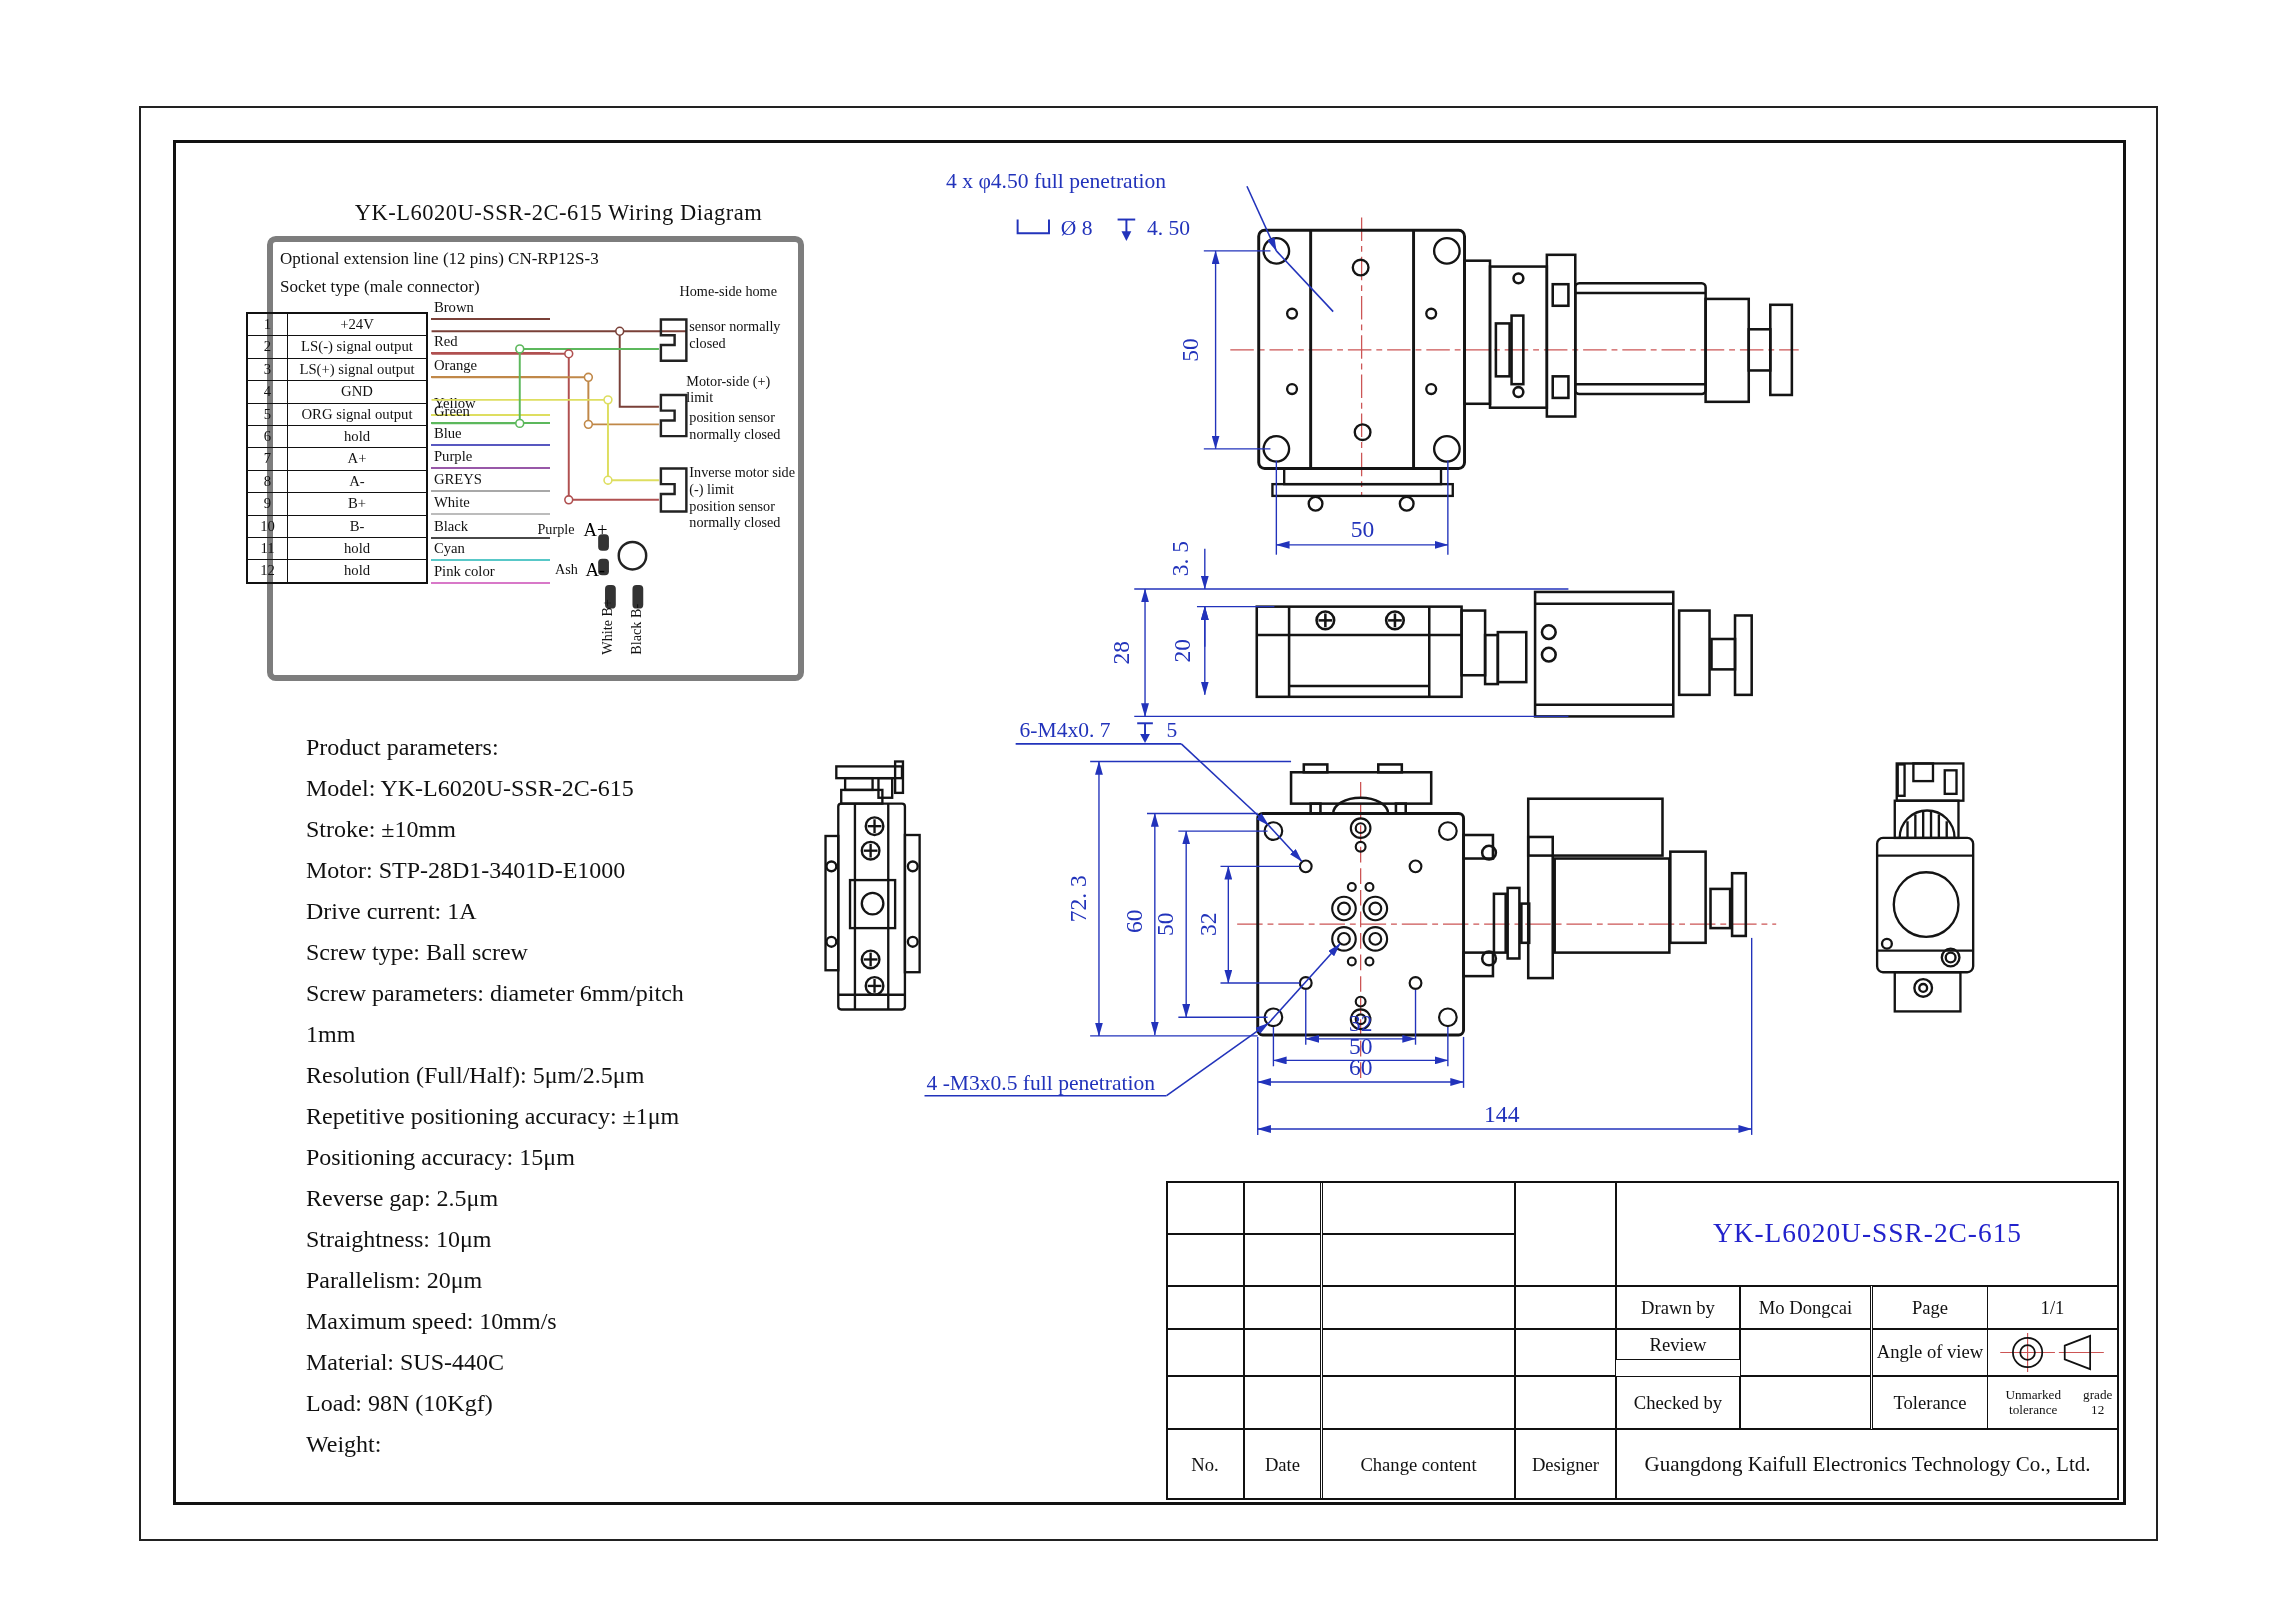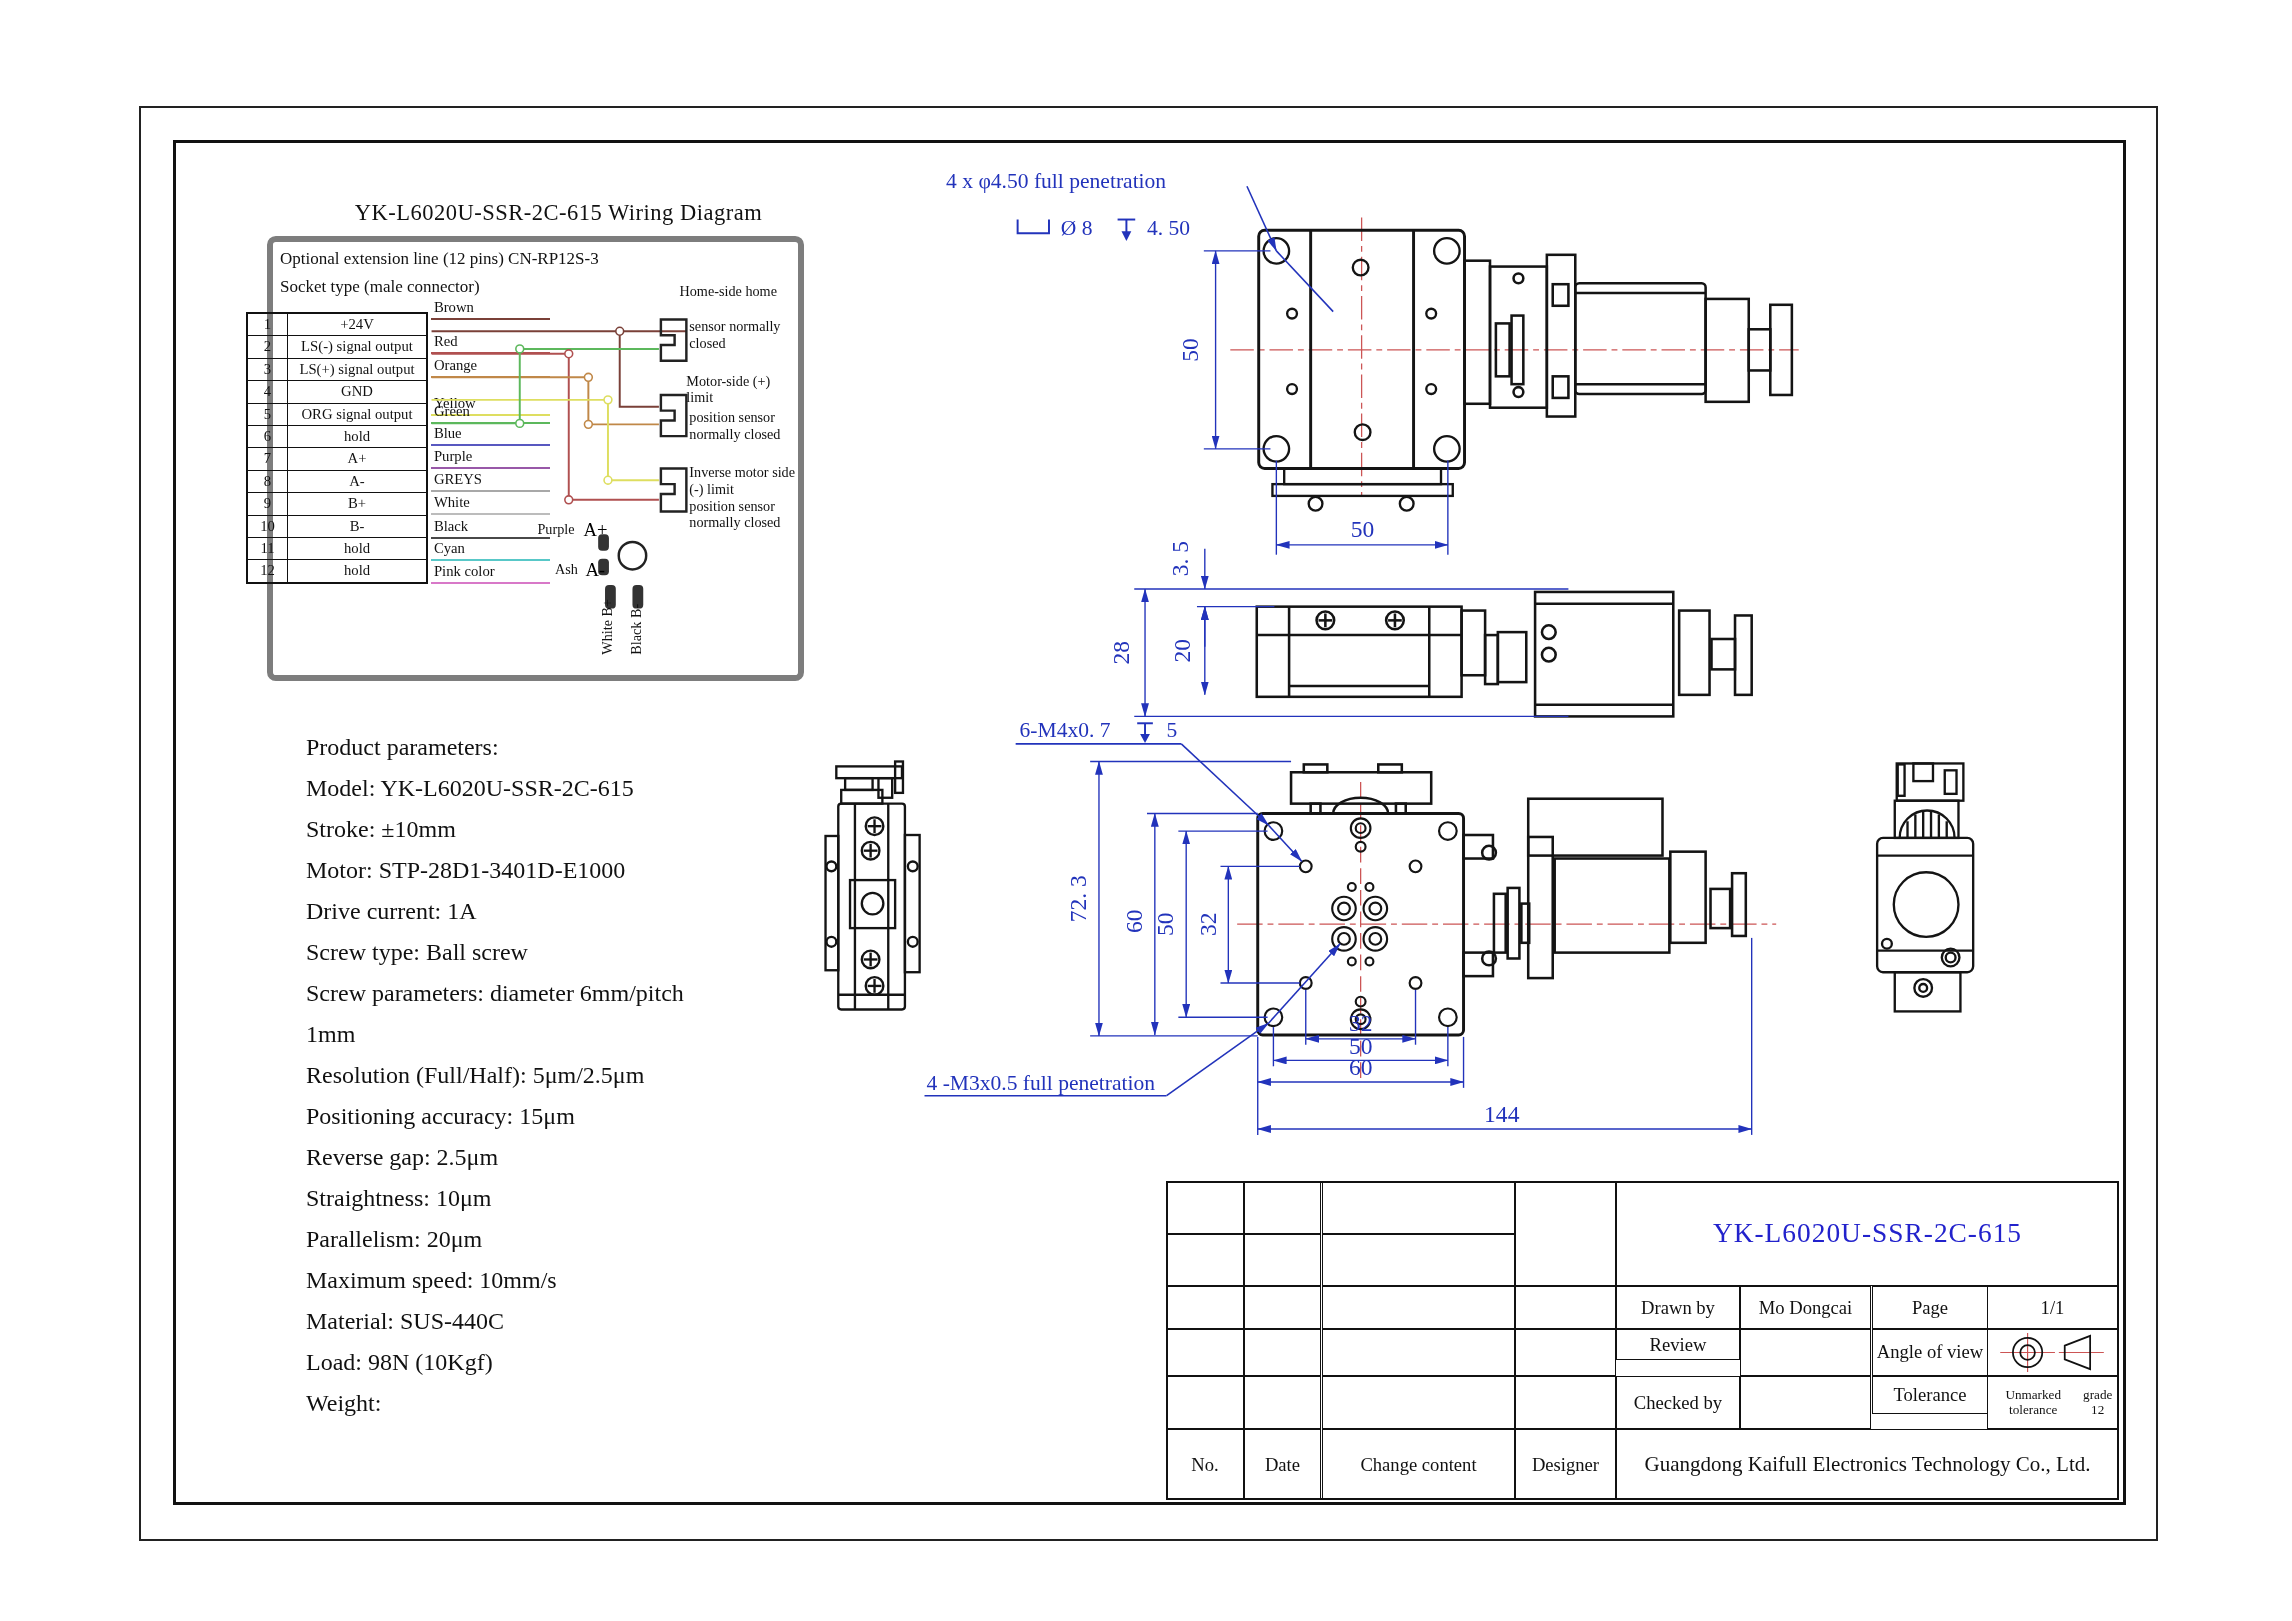--- a/index.html
+++ b/index.html
@@ -113,20 +113,21 @@
   <div class="abs params">
     <div>Product parameters:</div>
     <div>Model: YK-L6020U-SSR-2C-615</div>
     <div>Stroke: ±10mm</div>
     <div>Motor: STP-28D1-3401D-E1000</div>
     <div>Drive current: 1A</div>
     <div>Screw type: Ball screw</div>
     <div>Screw parameters: diameter 6mm/pitch</div>
     <div>1mm</div>
     <div>Resolution (Full/Half): 5μm/2.5μm</div>
+    <div>Repetitive positioning accuracy: ±1μm</div>
     <div>Positioning accuracy: 15μm</div>
     <div>Reverse gap: 2.5μm</div>
     <div>Straightness: 10μm</div>
     <div>Parallelism: 20μm</div>
     <div>Maximum speed: 10mm/s</div>
     <div>Material: SUS-440C</div>
     <div>Load: 98N (10Kgf)</div>
     <div>Weight:</div>
   </div>
 
@@ -523,21 +524,21 @@
         <line x1="2" y1="22" x2="58" y2="22" stroke="#cc5555" stroke-width="1.2"></line>
         <line x1="30" y1="2" x2="30" y2="42" stroke="#cc5555" stroke-width="1.2"></line>
         <circle cx="30" cy="22" r="15" fill="none" stroke="#111" stroke-width="1.8"></circle>
         <circle cx="30" cy="22" r="7.5" fill="none" stroke="#111" stroke-width="1.8"></circle>
         <line x1="62" y1="22" x2="108" y2="22" stroke="#cc5555" stroke-width="1.2"></line>
         <path d="M68,15 L94,5 L94,39 L68,29 Z" fill="none" stroke="#111" stroke-width="1.8"></path>
       </svg>
     </div>
     <div class="cell" style="left:450px;top:195px;width:124px;height:53px">Checked by</div>
     <div class="cell" style="left:574px;top:195px;width:131px;height:53px"></div>
-    <div class="cell" style="left:706px;top:195px;width:116px;height:38px">Tolerance</div>
+    <div class="cell" style="left:706px;top:195px;width:116px;height:53px">Tolerance</div>
     <div class="cell small-note" style="left:821px;top:195px;width:131px;height:53px;flex-direction:row">
       <span>Unmarked tolerance</span>
       <span>grade 12</span>
     </div>
     <div class="cell company" style="left:450px;top:248px;width:503px;height:71px">Guangdong Kaifull Electronics Technology Co., Ltd.</div>
     <div class="outer"></div>
   </div>
 
 </div>
 

